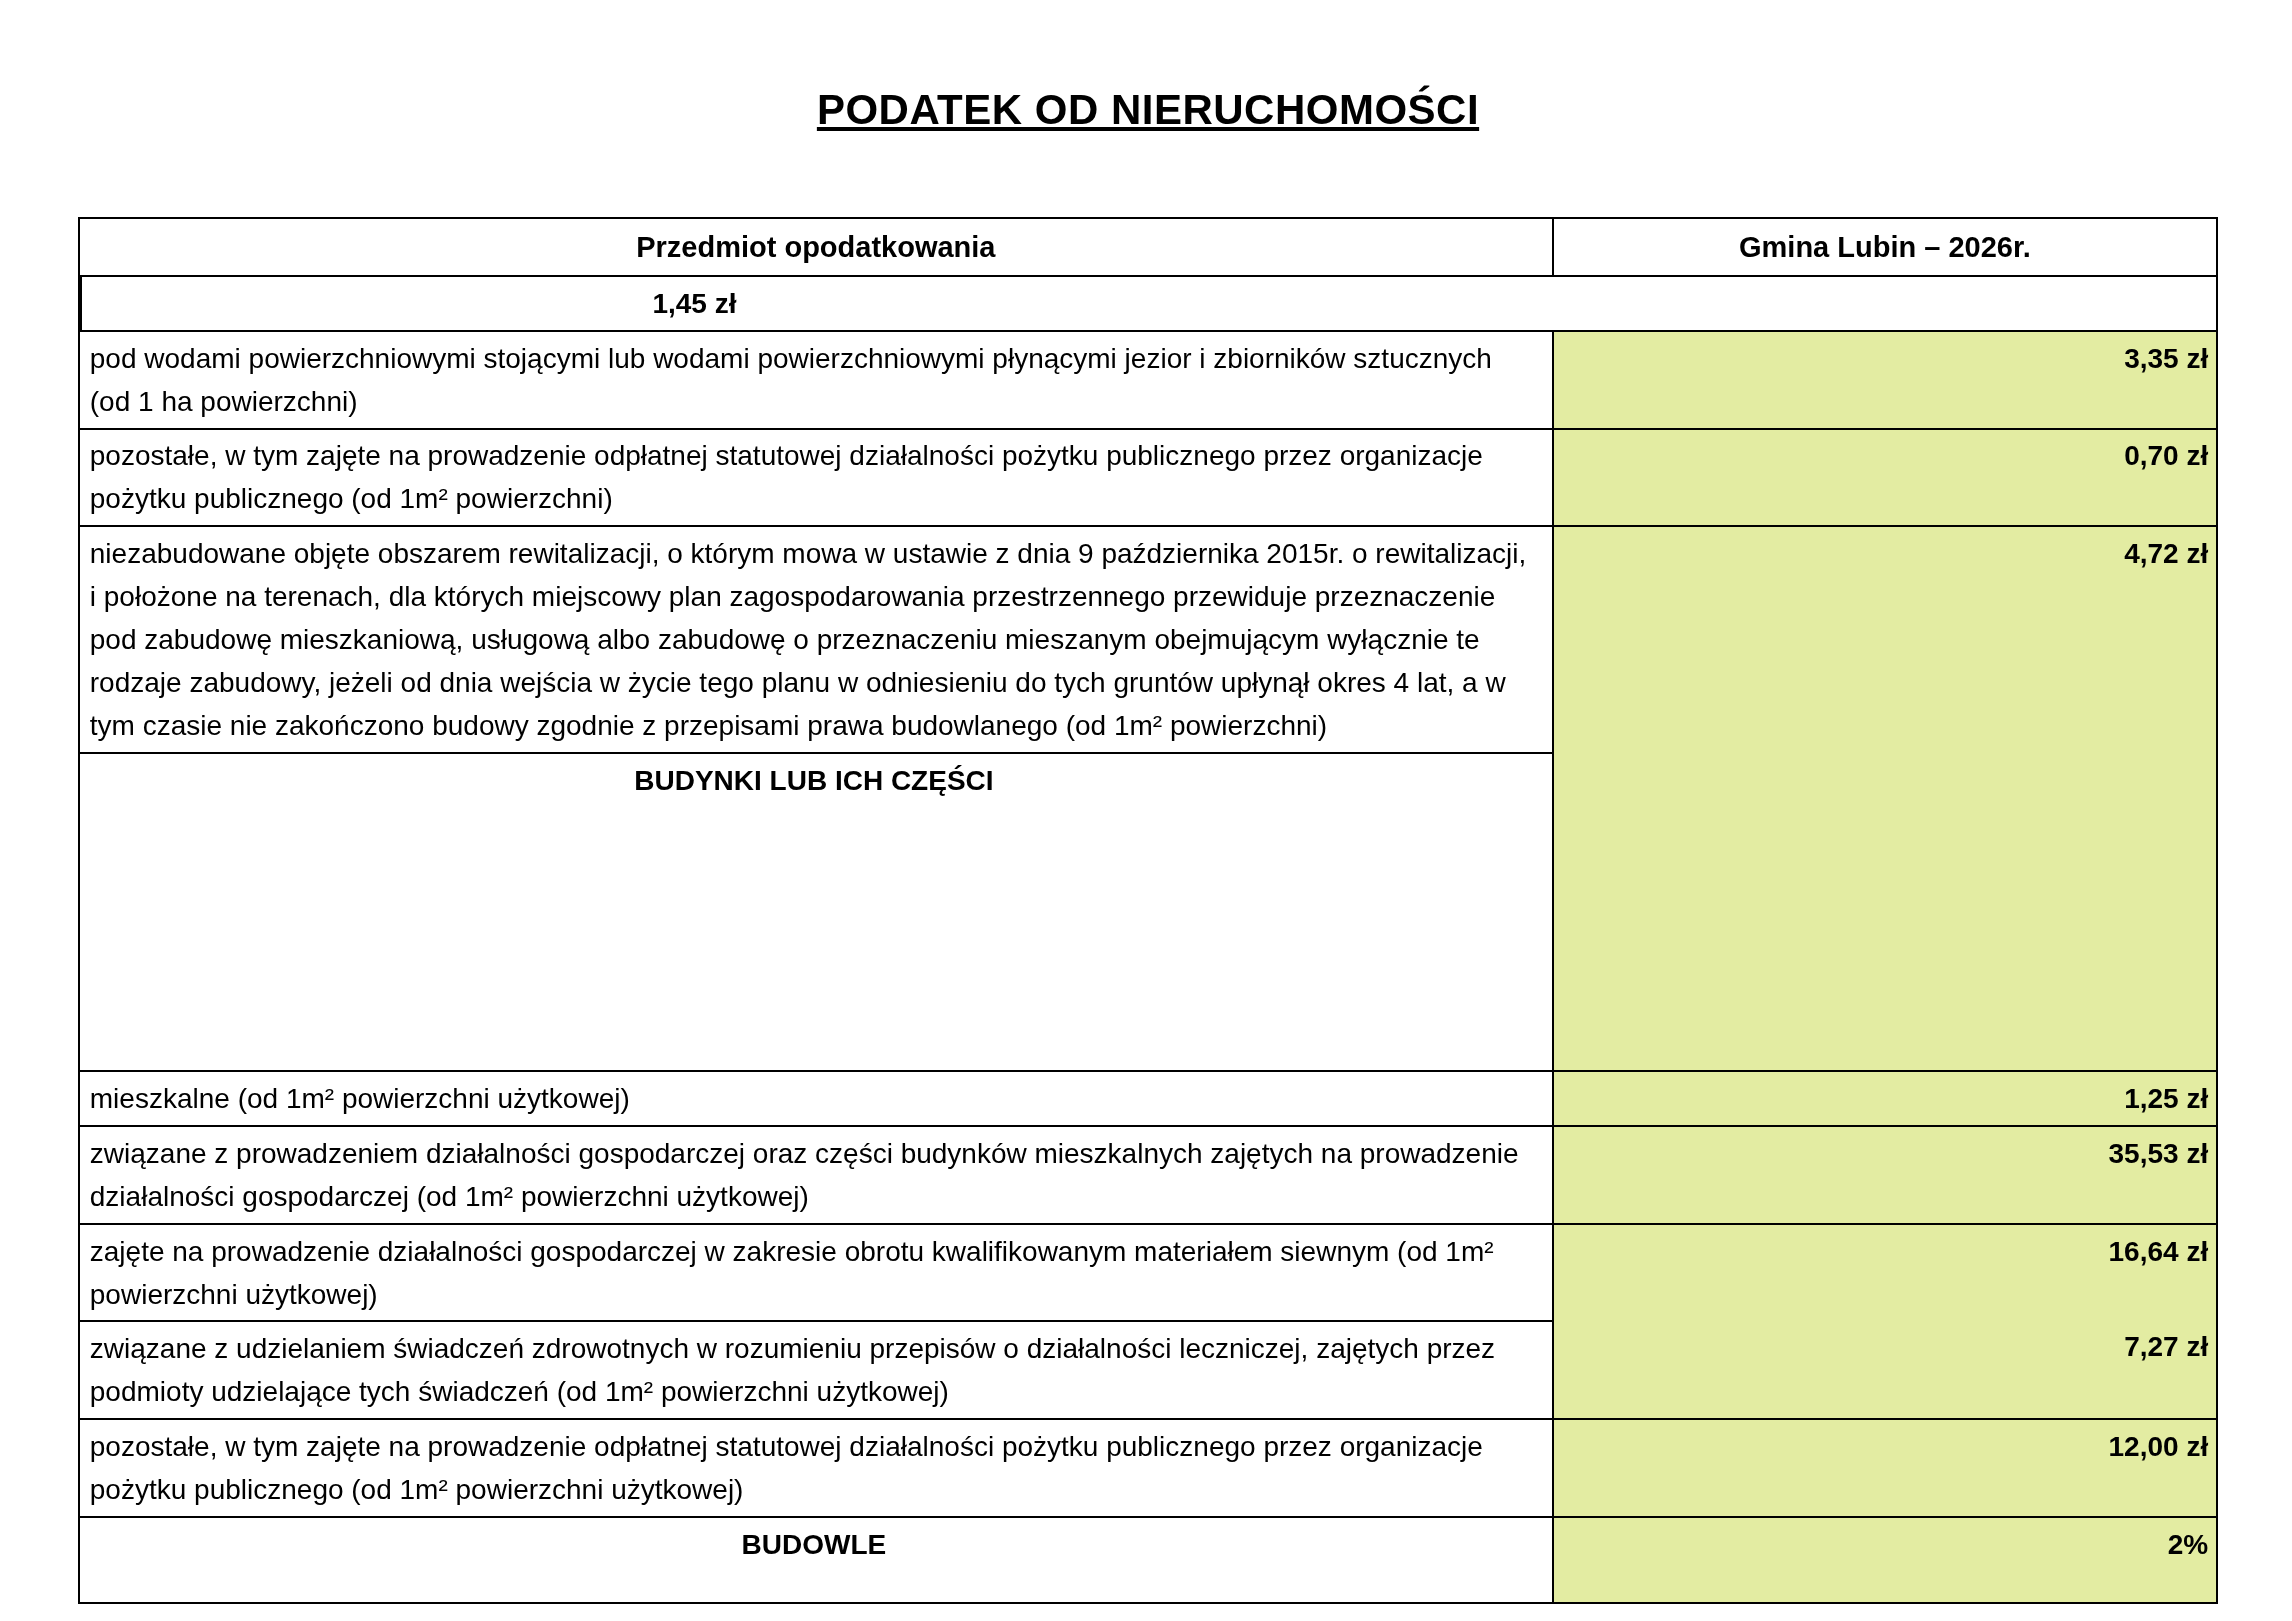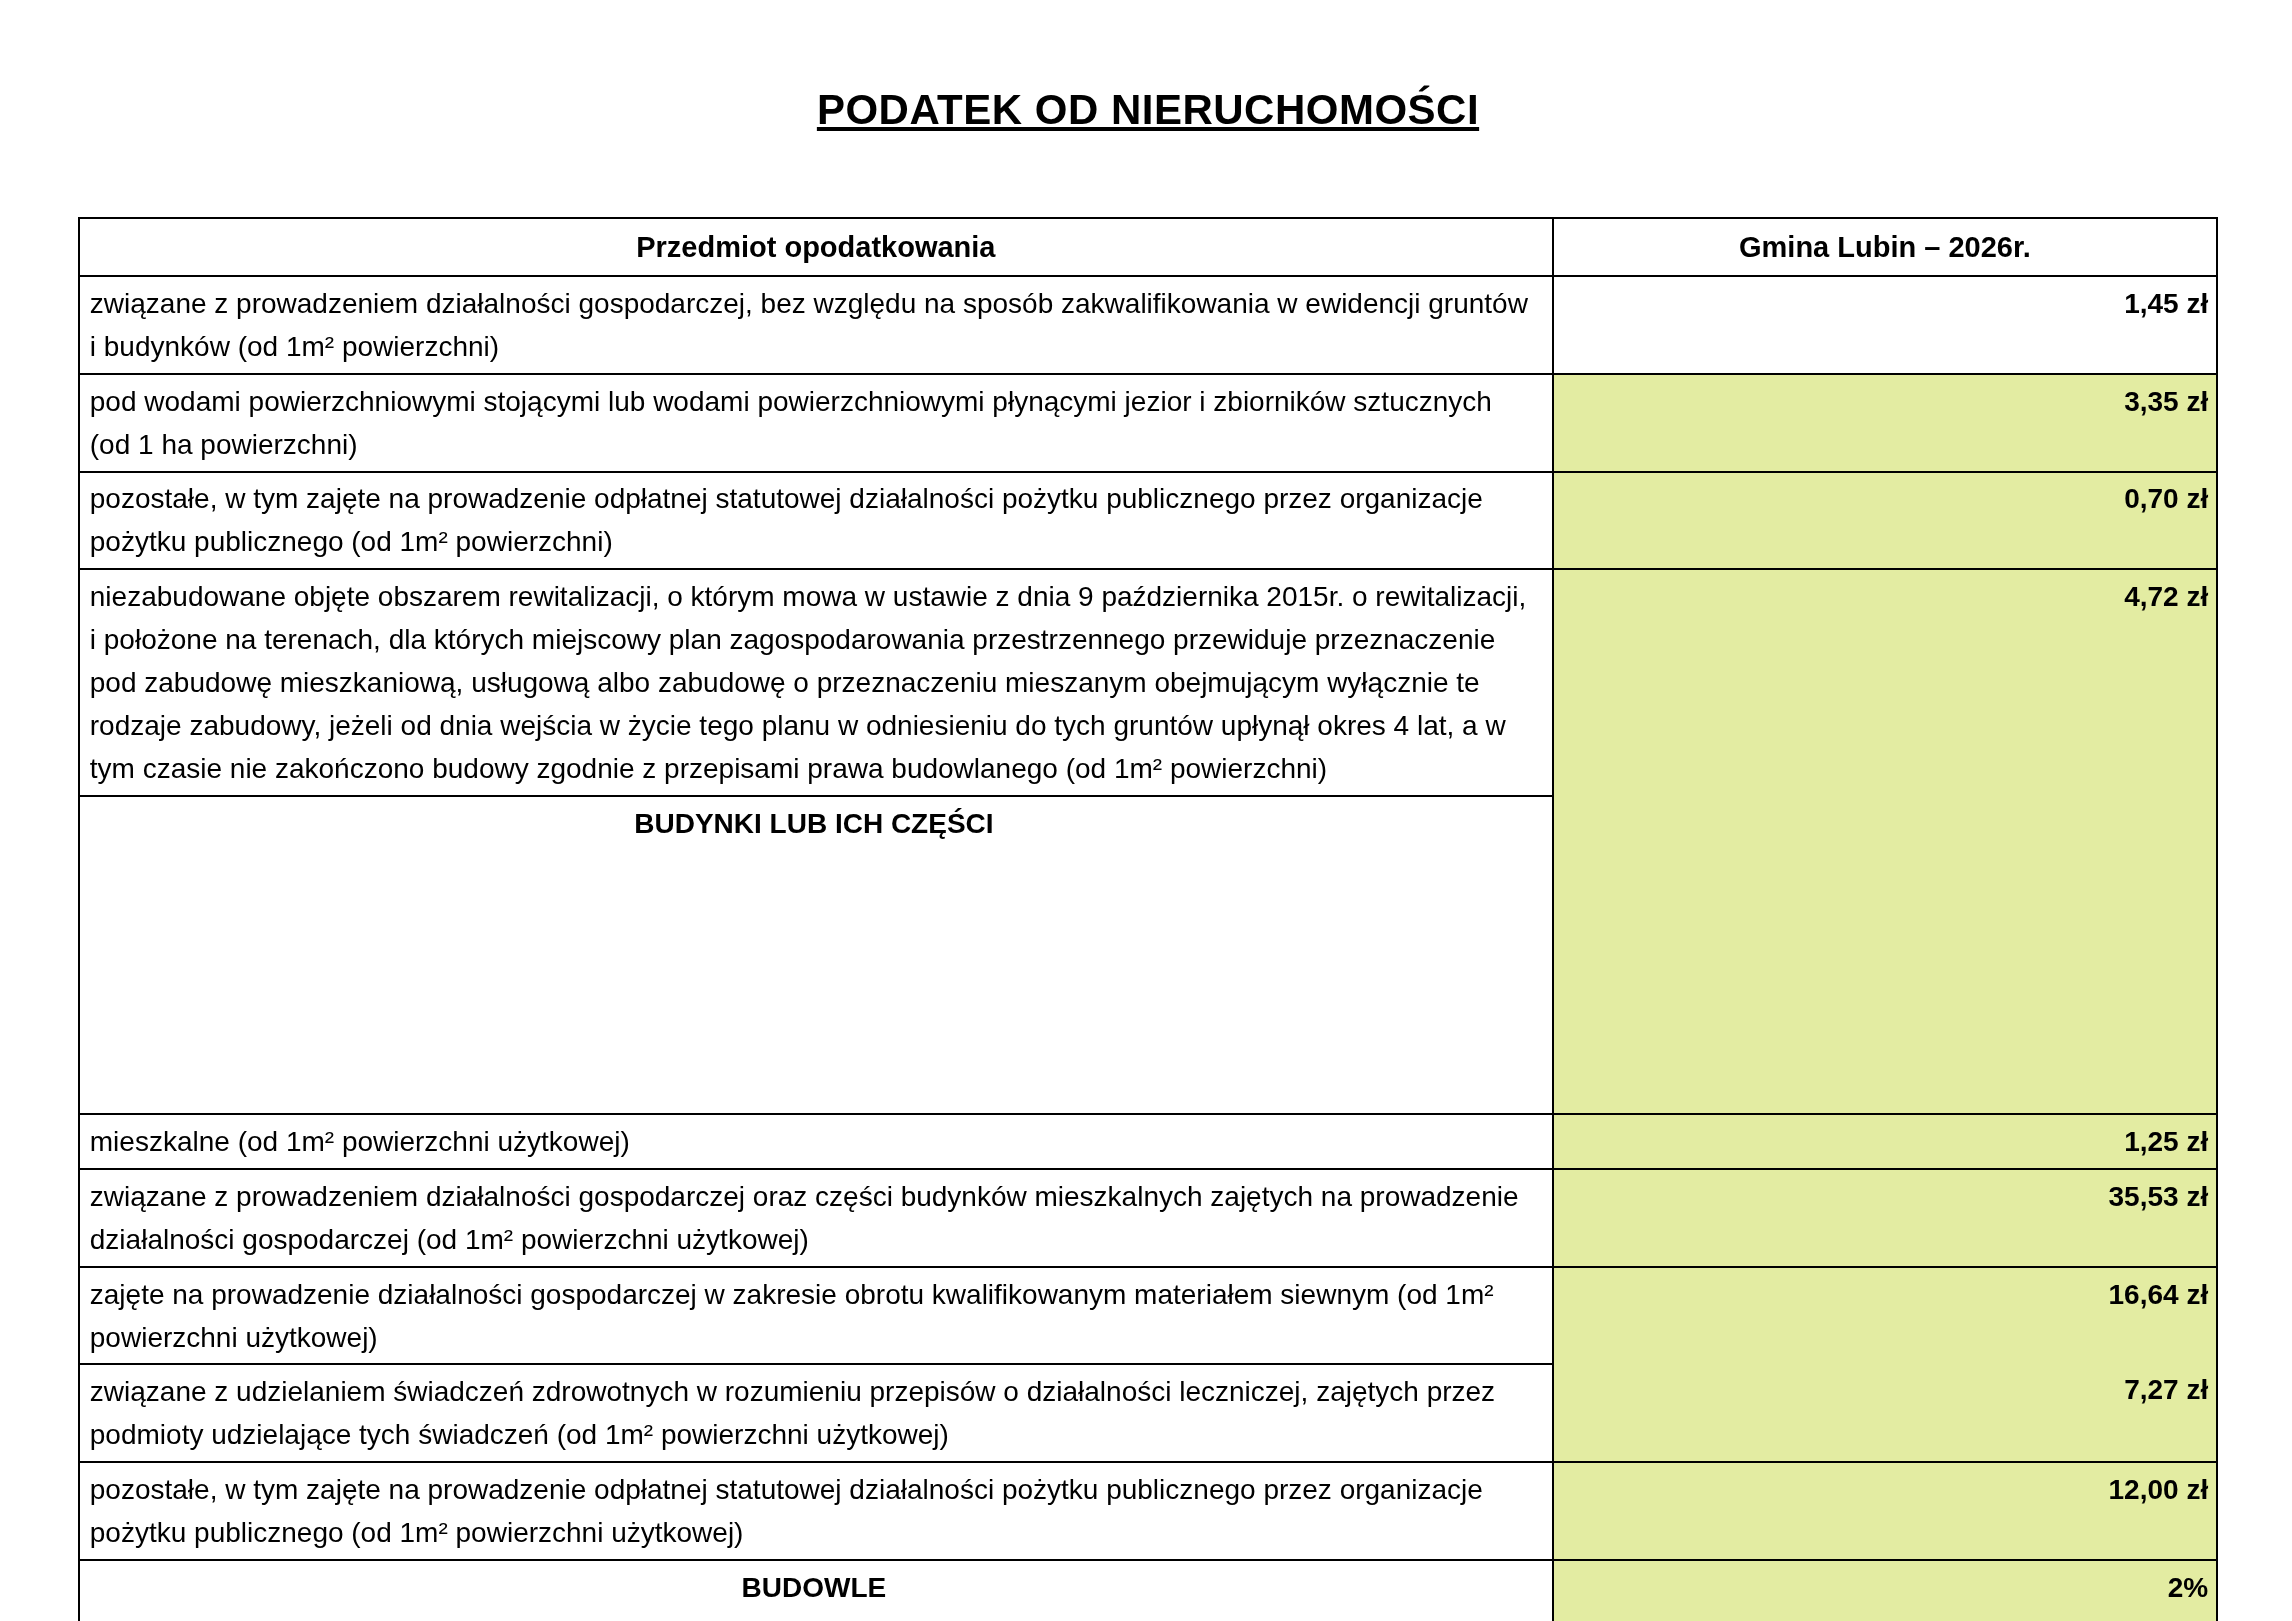--- a/index.html
+++ b/index.html
@@ -59,21 +59,20 @@
 <div class="content">
   <div class="doc-title">PODATEK OD NIERUCHOMOŚCI</div>
 
   <div class="tax-table">
     <div class="trow header-row">
       <div class="cell cell-label">Przedmiot opodatkowania</div>
       <div class="cell cell-value">Gmina Lubin – 2026r.</div>
     </div>
     <div id="rows">
         <div class="trow">
-          <div class="cell cell-label">związane z prowadzeniem działalności gospodarczej, bez względu na sposób zakwalifikowania w ewidencji gruntów i budynków (od 1m² powierzchni)</div>
           <div class="cell cell-value">1,45 zł</div>
         </div>
         <div class="trow">
           <div class="cell cell-label">pod wodami powierzchniowymi stojącymi lub wodami powierzchniowymi płynącymi jezior i zbiorników sztucznych (od 1 ha powierzchni)</div>
           <div class="cell cell-value">3,35 zł</div>
         </div>
         <div class="trow">
           <div class="cell cell-label">pozostałe, w tym zajęte na prowadzenie odpłatnej statutowej działalności pożytku publicznego przez organizacje pożytku publicznego (od 1m² powierzchni)</div>
           <div class="cell cell-value">0,70 zł</div>
         </div>

